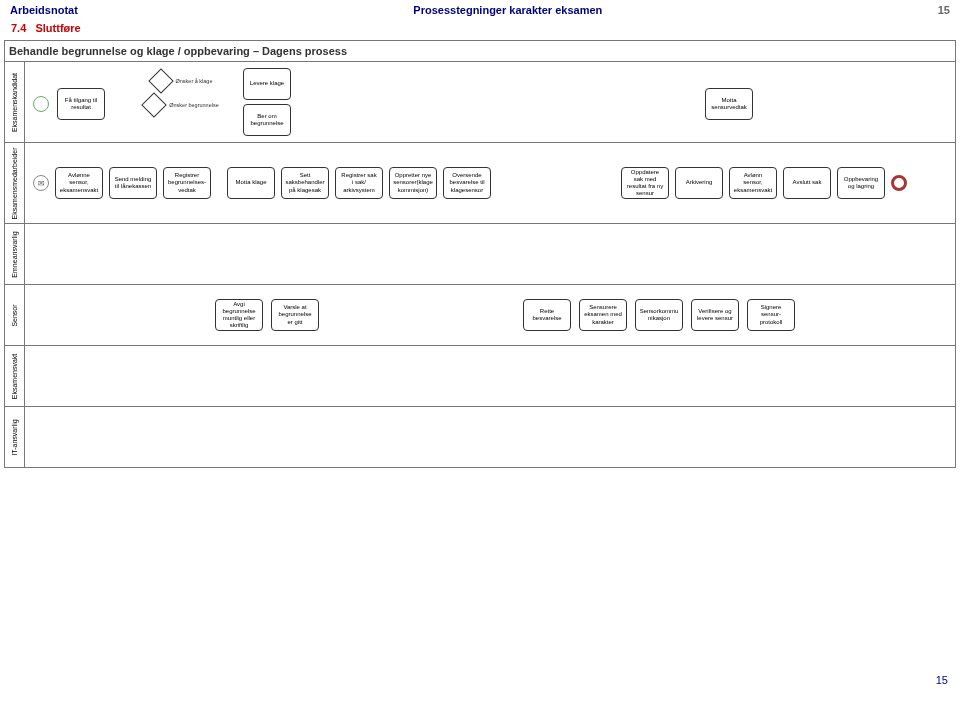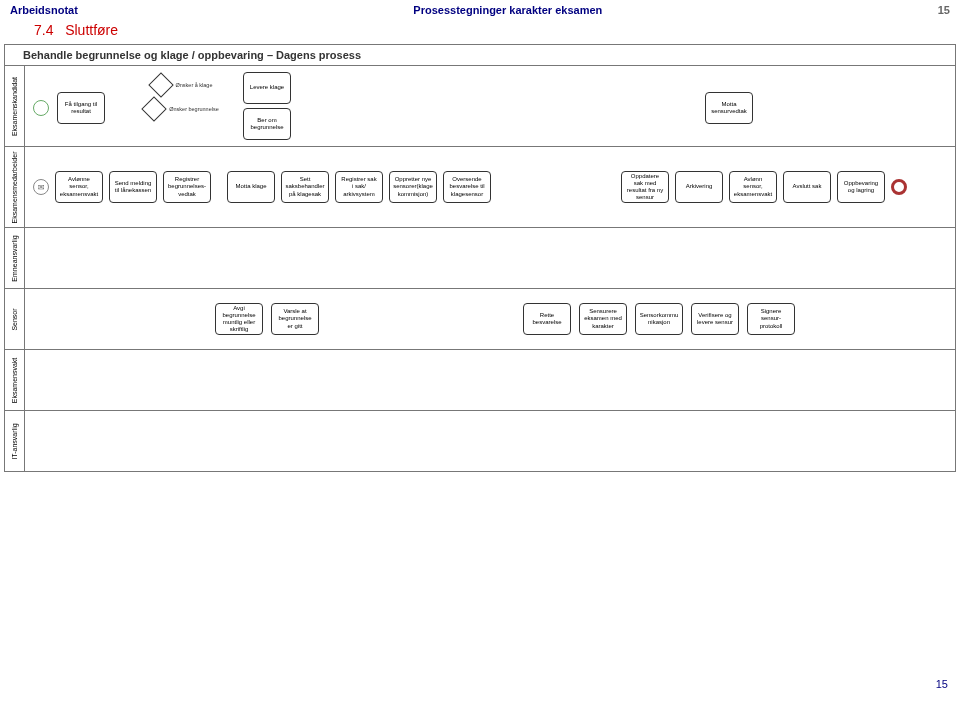--- a/index.html
+++ b/index.html
@@ -16,32 +16,32 @@
     justify-content: space-between;
     align-items: center;
     padding: 4px 10px;
     font-size: 11px;
     font-weight: bold;
     color: #000080;
   }
   .header-bar .pagenum { color: #666; }
   .section-title {
     color: #c00;
-    font-size: 14px;
-    font-weight: normal;
-    padding: 2px 34px;
+    font-size: 11px;
+    font-weight: bold;
+    padding: 2px 11px;
   }
   .diagram-title {
     font-size: 11px;
     font-weight: bold;
     color: #333;
     border: 1px solid #777;
     border-bottom: none;
     margin: 4px 4px 0 4px;
-    padding: 4px 18px;
+    padding: 4px 4px;
     background: #fff;
   }
   .pool {
     border: 1px solid #777;
     margin: 0 4px;
   }
   .lane {
     display: flex;
     border-bottom: 1px solid #777;
     background: #fff;

